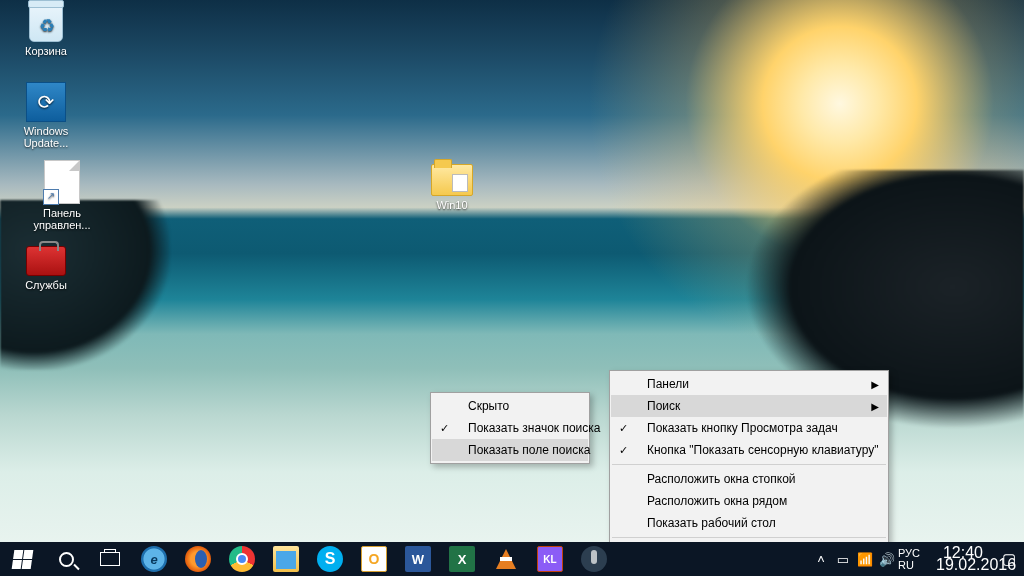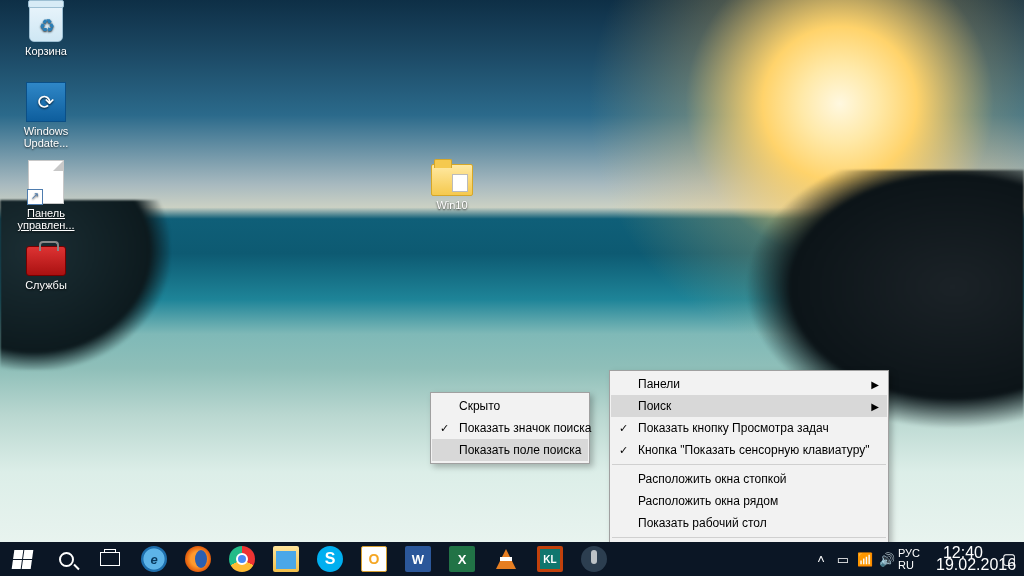--- a/index.html
+++ b/index.html
@@ -49,21 +49,21 @@
 
   
   .menu {
     position: absolute; background: #f2f2f2; border: 1px solid #a0a0a0;
     box-shadow: 3px 3px 6px rgba(0,0,0,.25);
     font-size: 12px; color: #000;
     padding: 2px 1px;
   }
   .menu .item {
     display: flex; align-items: center;
-    height: 22px; padding: 0 22px 0 27px; position: relative; white-space: nowrap;
+    height: 22px; padding: 0 22px 0 36px; position: relative; white-space: nowrap;
   }
   .menu .item.hover { background: #d8d8d8; }
   .menu .item .check { position: absolute; left: 8px; font-size: 11px; }
   .menu .item .arrow { position: absolute; right: 8px; font-size: 10px; }
   .menu .sep { height: 1px; background: #d0d0d0; margin: 3px 1px; }
 
   
   .taskbar {
     position: absolute; left: 0; right: 0; bottom: 0; height: 34px;
     background: #0b1625;
@@ -86,21 +86,21 @@
   .chrome{background:conic-gradient(#e33 0 120deg,#fb3 120deg 240deg,#2b8 240deg 360deg);border-radius:50%;position:relative;}
   .chrome::after{content:"";position:absolute;inset:7px;background:#4a8af4;border:2px solid #fff;border-radius:50%;}
   .explorer{background:linear-gradient(#ffe49b,#f3c04a);position:relative;}
   .explorer::after{content:"";position:absolute;inset:5px 3px 3px 3px;background:#4aa7e8;}
   .skype{background:#00aff0;border-radius:50%;color:#fff;font-size:16px;}
   .outlook{background:#fff;color:#f5a623;border:1px solid #d8a030;font-size:14px;}
   .word{background:#2b579a;}
   .excel{background:#217346;}
   .vlc{width:0;height:0;border-left:10px solid transparent;border-right:10px solid transparent;border-bottom:20px solid #e67e22;position:relative;}
   .vlc::after{content:"";position:absolute;left:-6px;top:8px;width:12px;height:4px;background:#fff;}
-  .klite{background:#0f766e;border:3px solid #c2410c;font-size:10px;}
+  .klite{background:#8b5cf6;border:1px solid #c2410c;font-size:10px;}
   .tpeak{background:#2c3e50;border-radius:50%;position:relative;}
   .tpeak::after{content:"";position:absolute;left:10px;top:4px;width:6px;height:14px;background:#bdc3c7;border-radius:3px;}
 
   .tray{margin-left:auto;display:flex;align-items:center;height:34px;color:#fff;font-size:11px;}
   .tray .ic{width:22px;text-align:center;font-size:13px;}
   .lang{width:34px;text-align:left;line-height:12px;font-size:11px;}
   .clock{width:62px;text-align:center;line-height:12px;font-size:16px;padding:0 4px;}
   .notif{width:30px;text-align:center;font-size:15px;}
 </style>
 </head>
@@ -115,21 +115,21 @@
         <span class="recycle">♻</span>
       </div>
     <div class="label">Корзина</div>
   </div>
 
   <div class="dicon" style="left:8px;top:82px;">
     <div class="glyph wupdate">⟳</div>
     <div class="label">Windows Update...</div>
   </div>
 
-  <div class="dicon" style="left:8px;top:160px;text-decoration:underline;">
+  <div class="dicon" style="left:24px;top:160px;">
     <div class="shortcut"></div>
     <div class="label">Панель управлен...</div>
   </div>
 
   <div class="dicon" style="left:8px;top:238px;">
     <div class="toolbox"></div>
     <div class="label">Службы</div>
   </div>
 
   <div class="dicon" style="left:414px;top:160px;">

